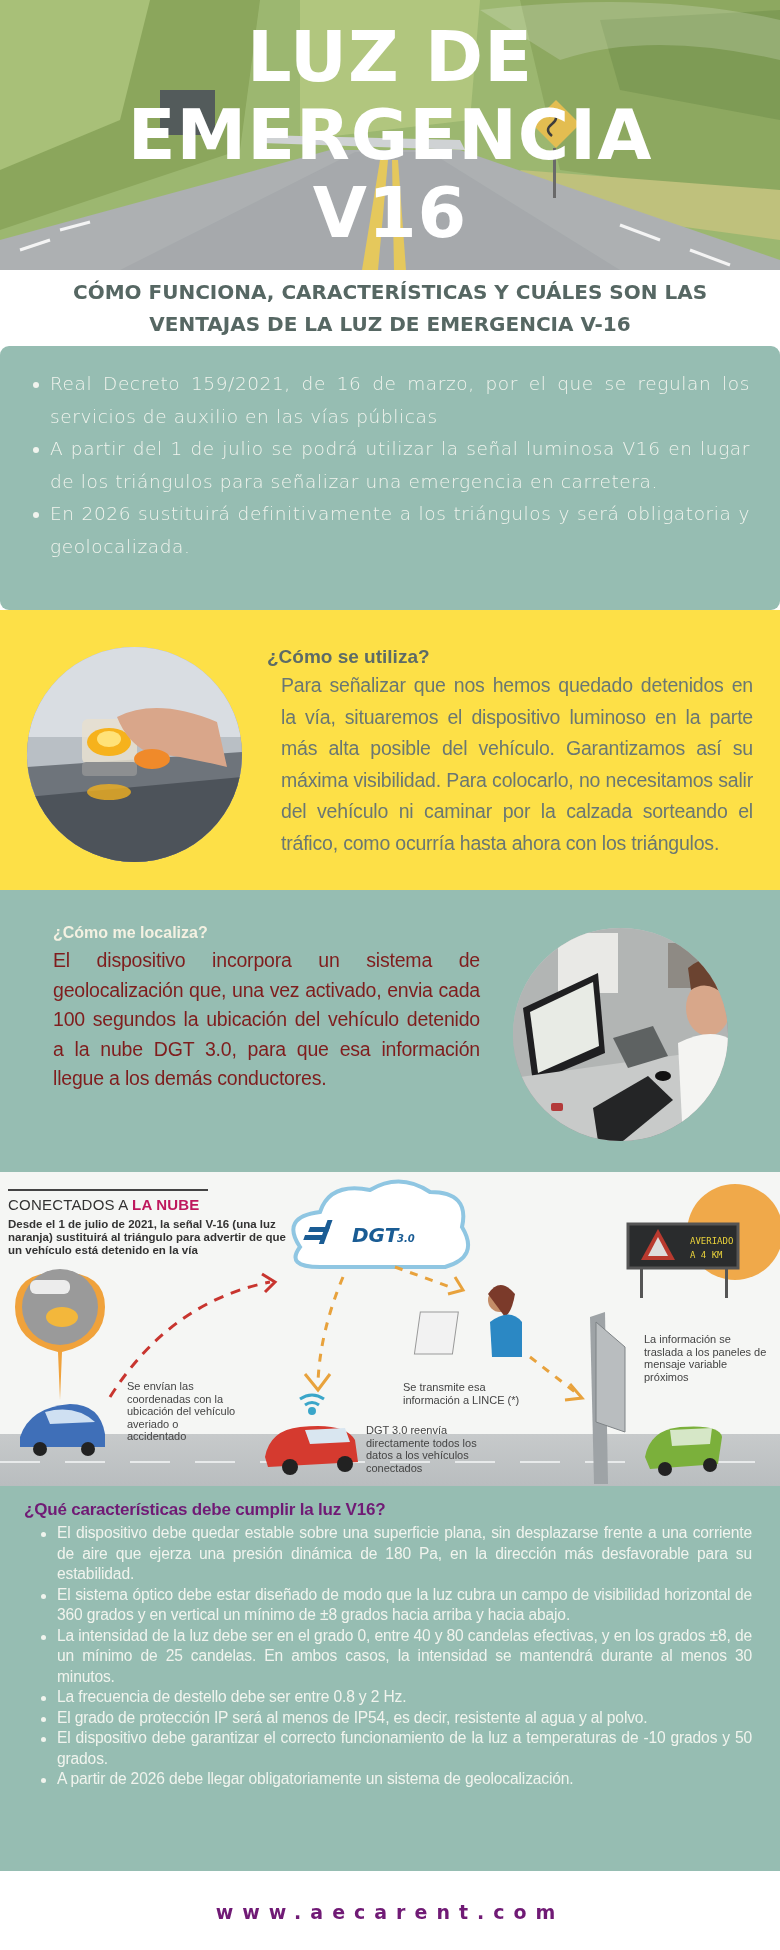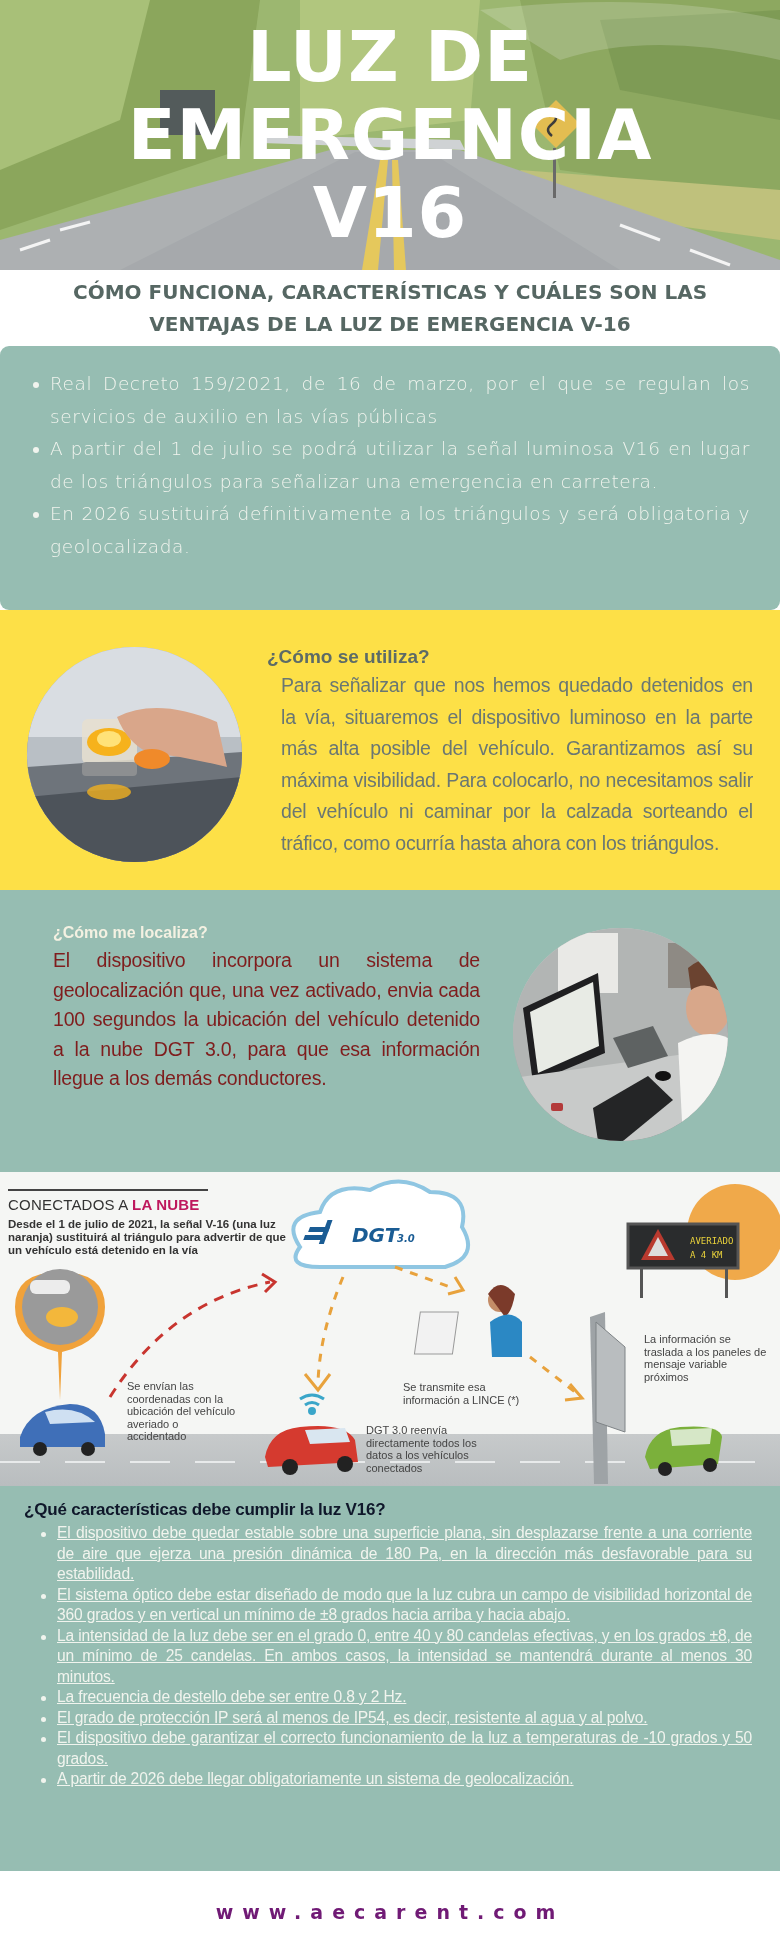--- a/index.html
+++ b/index.html
@@ -86,22 +86,22 @@
   .diagram .dtitle b { font-weight: bold; color: #be185d; }
   .diagram .ddesc {
     position: absolute; left: 8px; top: 46px; width: 280px; font-size: 11.5px; line-height: 13px;
     font-weight: bold; color: #333;
   }
   .diagram .label { position: absolute; font-size: 11px; line-height: 12.5px; color: #444; }
   .diagram svg.art { position: absolute; left: 0; top: 0; }
 
   
   .chars { height: 385px; padding: 12px 28px 0 24px; }
-  .chars h3 { font-weight: bold; font-size: 17px; line-height: 23px; color: #0f172a; letter-spacing: -0.2px; }
-  .chars ul { list-style: none; margin-top: 2px; text-decoration: underline; }
+  .chars h3 { font-weight: bold; font-size: 17px; line-height: 23px; color: #701a75; letter-spacing: -0.2px; }
+  .chars ul { list-style: none; margin-top: 2px; }
   .chars li {
     position: relative; padding-left: 33px; font-size: 15.6px; line-height: 20.5px; color: #f1f4ee;
     text-align: justify; letter-spacing: -0.15px;
   }
   .chars li::before {
     content: ""; position: absolute; left: 17px; top: 9px; width: 5px; height: 5px;
     border-radius: 50%; background: #f1f4ee;
   }
 
   

